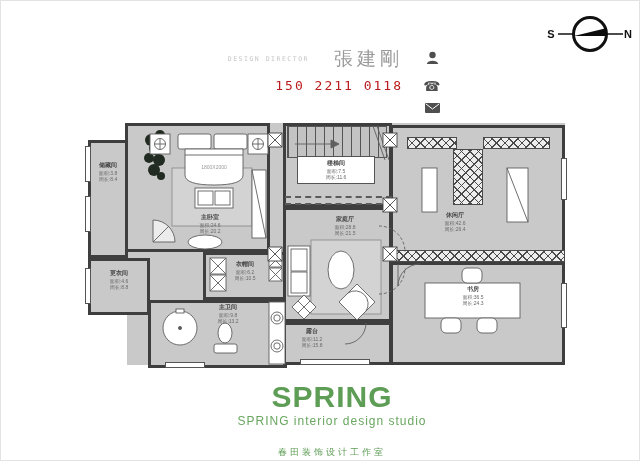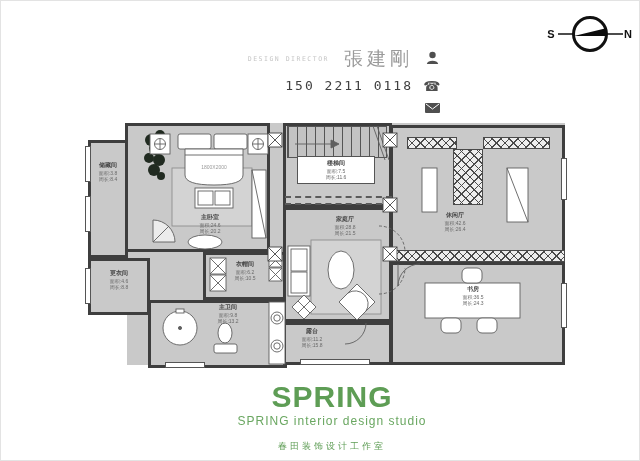--- a/index.html
+++ b/index.html
@@ -1,24 +1,24 @@
 <!DOCTYPE html>
 <html><head>
 <meta charset="utf-8">
 <style>
   html,body{margin:0;padding:0;background:#fff;}
   #canvas{position:relative;width:640px;height:461px;background:#fff;overflow:hidden;
           font-family:"Liberation Sans","DejaVu Sans",sans-serif;box-shadow:inset 0 0 0 1px #e3e3e3;}
 
   
   .contact{position:absolute;top:46px;right:198px;display:flex;flex-direction:column;align-items:flex-end;gap:6px;}
-  .crow{display:flex;align-items:center;gap:9px;}
+  .crow{display:flex;align-items:center;gap:19px;}
   .role{font-size:6.5px;letter-spacing:1.5px;color:#c6c6c6;font-family:"DejaVu Sans Mono",monospace;margin-right:6px;}
   .dname{font-size:19px;letter-spacing:4px;color:#9a9a9a;}
-  .phone{font-size:13px;letter-spacing:2px;color:#404040;font-family:"DejaVu Sans Mono",monospace;}
+  .phone{font-size:13px;letter-spacing:2px;color:#b91c1c;font-family:"DejaVu Sans Mono",monospace;}
   .email{font-size:11.5px;letter-spacing:1px;color:#c2c2c2;font-family:"DejaVu Sans Mono",monospace;}
   .cicon{width:20px;text-align:center;color:#4f4f4f;}
   .phoneglyph{font-size:14px;color:#4f4f4f;line-height:1;}
 
   
   .compass{position:absolute;left:543px;top:8px;}
 
   
   #plan{position:absolute;left:85px;top:118px;width:482px;height:252px;}
   .ul{position:absolute;background:#c9c9c9;z-index:1;}
@@ -37,21 +37,21 @@
   #furniture{position:absolute;left:0;top:0;z-index:4;}
 
   .rm{position:absolute;z-index:6;width:56px;margin-left:-28px;text-align:center;color:#474747;}
   .rm .n{font-size:6px;font-weight:bold;line-height:1.25;}
   .rm .d{font-size:5px;line-height:1.2;color:#6a6a6a;}
 
   
   .logo{position:absolute;left:332px;top:382px;transform:translateX(-50%);text-align:center;color:#5e9d55;}
   .brand{font-size:30px;font-weight:800;letter-spacing:1px;line-height:1;font-family:"Liberation Sans",sans-serif;}
   .sub-en{font-size:12px;letter-spacing:1px;margin-top:2px;color:#6aa761;}
-  .sub-cn{font-size:9px;letter-spacing:3px;margin-top:12px;}
+  .sub-cn{font-size:9px;letter-spacing:3px;margin-top:18px;}
 </style>
 </head>
 <body>
 
 <div id="canvas">
 
   <div class="contact">
     <div class="crow">
       <span class="role">DESIGN DIRECTOR</span>
       <span class="dname">張建剛</span>

